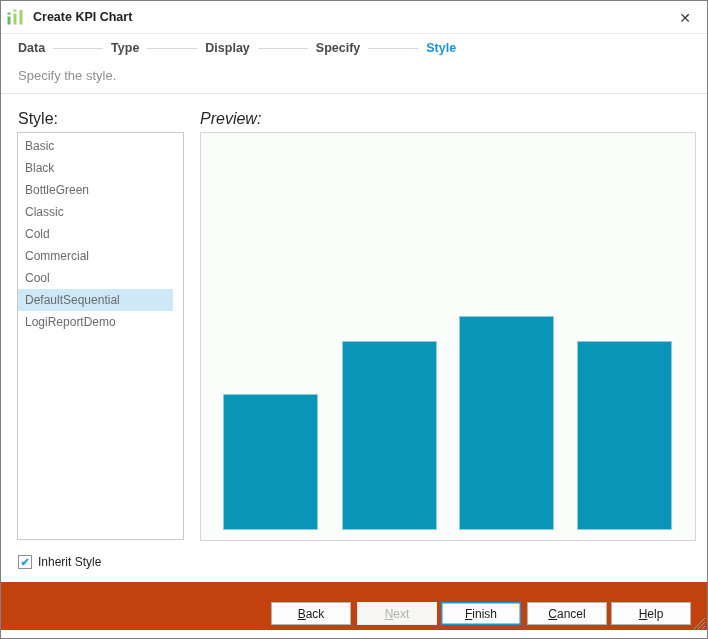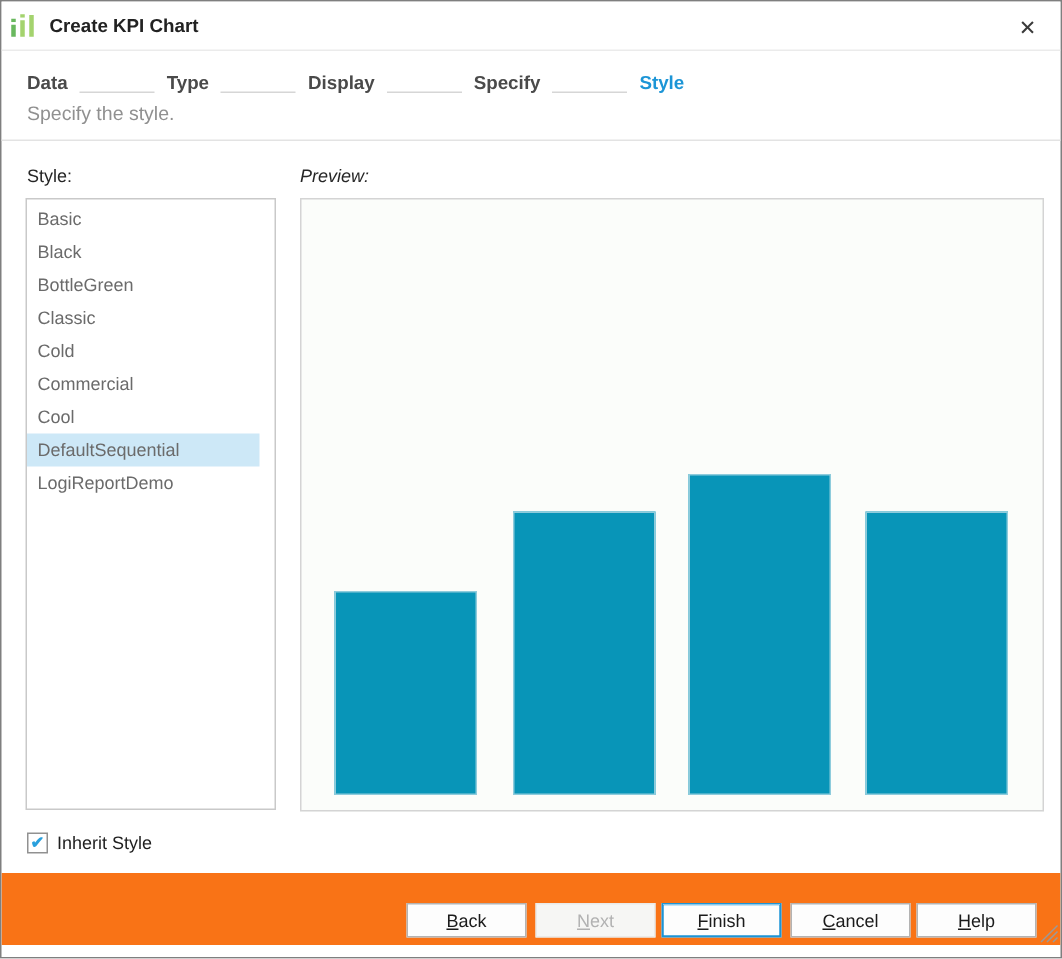--- a/index.html
+++ b/index.html
@@ -14,50 +14,50 @@
   .titlebar { position:absolute; top:0; left:0; right:0; height:33px;
     display:flex; align-items:center; padding:0 4px; background:#fff;
     border-bottom:1px solid #ebebeb; }
   .title-icon { width:20px; height:20px; margin-right:8px; display:inline-flex; }
   .title-text { font-size:12.5px; font-weight:bold; color:#222; }
   .close-btn { position:absolute; right:12px; top:7px; width:20px; height:20px;
     display:flex; align-items:center; justify-content:center;
     font-size:14px; color:#3a3a3a; cursor:pointer; background:transparent; border:none; }
   
   .steps { position:absolute; top:33px; left:0; right:0; height:28px;
-    display:flex; align-items:flex-end; padding-left:17px; background:#fff; }
+    display:flex; align-items:center; padding-left:17px; background:#fff; }
   .step { font-size:12.5px; font-weight:bold; color:#4a4a4a; white-space:nowrap; }
   .step.active { color:#1c95d6; }
   .step-line { width:50px; height:1px; background:#d6d6d6; margin:0 8px; }
   
   .subtitle-row { position:absolute; top:61px; left:0; right:0; height:32px;
     background:#fff; border-bottom:1px solid #e3e3e3; }
   .subtitle { position:absolute; left:17px; top:6px; font-size:13px; color:#909090; }
   
-  .panel-label { position:absolute; font-size:12px; color:#262626; }
+  .panel-label { position:absolute; font-size:16px; color:#262626; }
   .style-label { left:17px; top:109px; }
   .preview-label { left:199px; top:109px;font-style:italic; }
   .listbox { position:absolute; left:16px; top:131px; width:167px; height:408px;
     background:#fff; border:1px solid #c9c9c9; list-style:none; margin:0;
     padding:2px 10px 0 0; overflow:hidden; }
   .listbox li { height:22px; line-height:22px; padding-left:7px;
     font-size:12px; color:#6b6b6b; cursor:default; }
   .listbox li.selected { background:#cde8f7; }
   .preview-box { position:absolute; left:199px; top:131px; width:496px; height:409px;
     background:#fbfdfa; border:1px solid #d4d4d4; }
   .bar { position:absolute; bottom:10px; border:1px solid #8eccdc; }
   
   .checkbox-row { position:absolute; left:17px; top:553px; height:16px;
     display:flex; align-items:center; cursor:default; }
   .checkbox-box { width:14px; height:14px; background:#fff; border:1px solid #919191;
     display:flex; align-items:center; justify-content:center; margin-right:6px; }
   .checkbox-check { color:#2aa0dd; font-size:11px; font-weight:bold; line-height:1; }
   .checkbox-label { font-size:12px; color:#1f1f1f; }
   
-  .footer { position:absolute; left:0; right:0; top:581px; height:48px; background:#f97316; }
+  .footer { position:absolute; left:0; right:0; top:581px; height:48px; background:#c2410c; }
   .btn { position:absolute; top:20px; width:80px; height:23px;
     background:#fdfdfd; border:1px solid #b3b3b3; font-family:"Liberation Sans", sans-serif;
     font-size:12px; color:#1b1b1b; text-align:center; line-height:20px; cursor:pointer; padding:0; }
   .btn u { text-decoration:underline; }
   .btn-default { border:1px solid #1c94d6; box-shadow:inset 0 0 0 0.5px #1c94d6;text-align:center; }
   .btn:disabled { background:#f6f6f4; border:1px solid #eaeae8; color:#b2b2b2; cursor:default; }
   .btn-back { left:270px; } .btn-next { left:356px;text-align:center; } .btn-finish { left:440px; }
   .btn-cancel { left:526px; } .btn-help { left:610px; }
   .resize-grip { position:absolute; right:1px; bottom:1px; width:13px; height:13px; cursor:nwse-resize; }
 </style>

